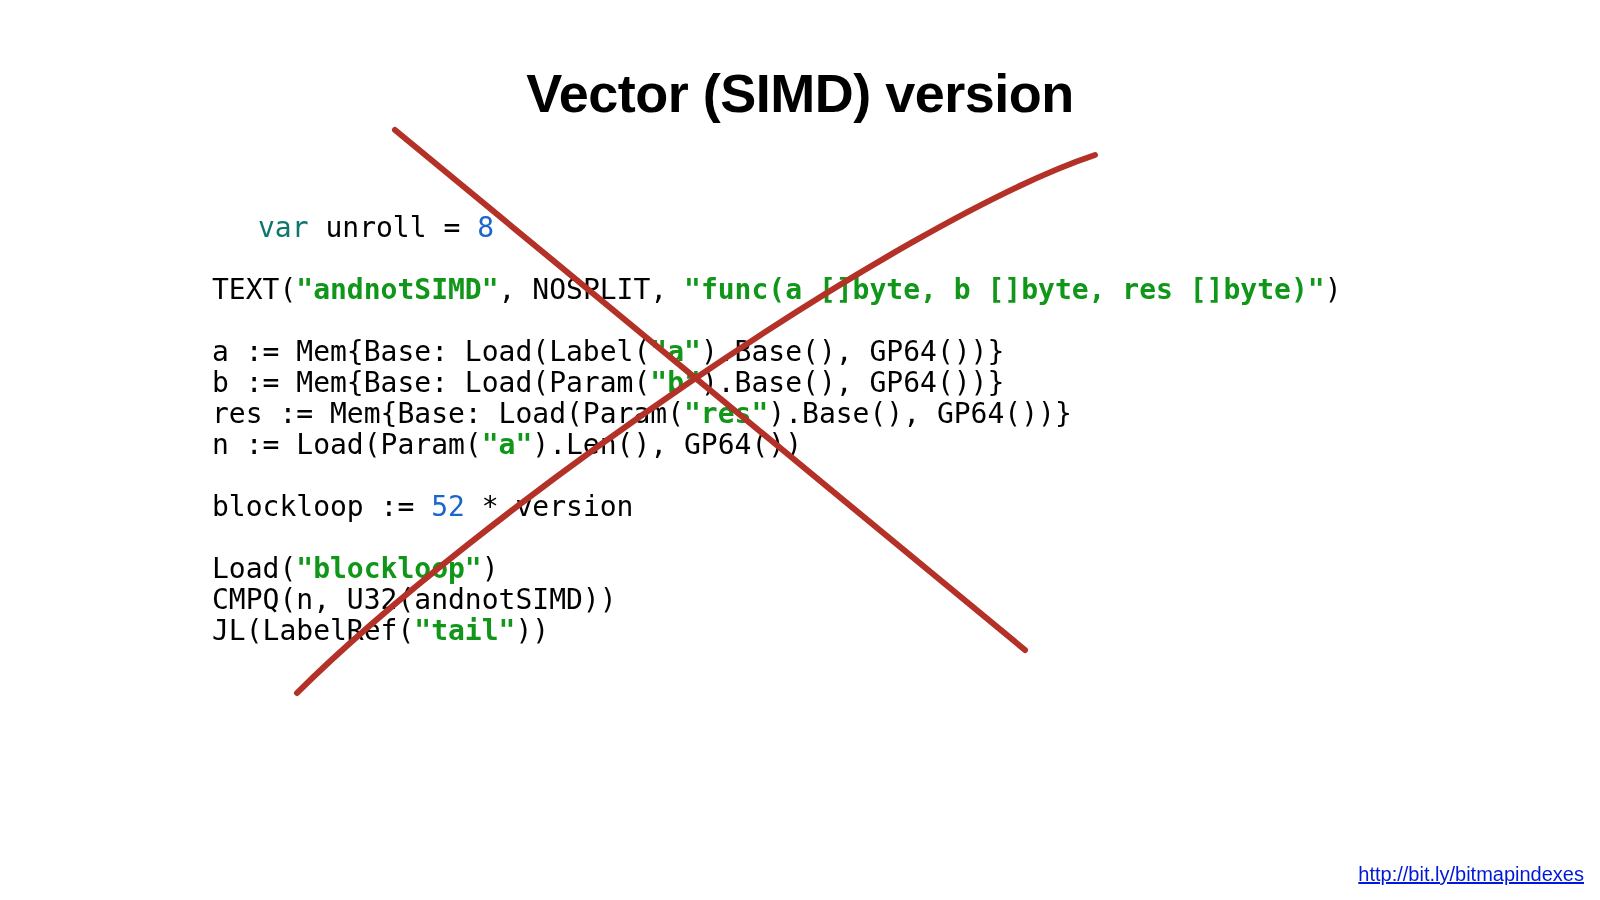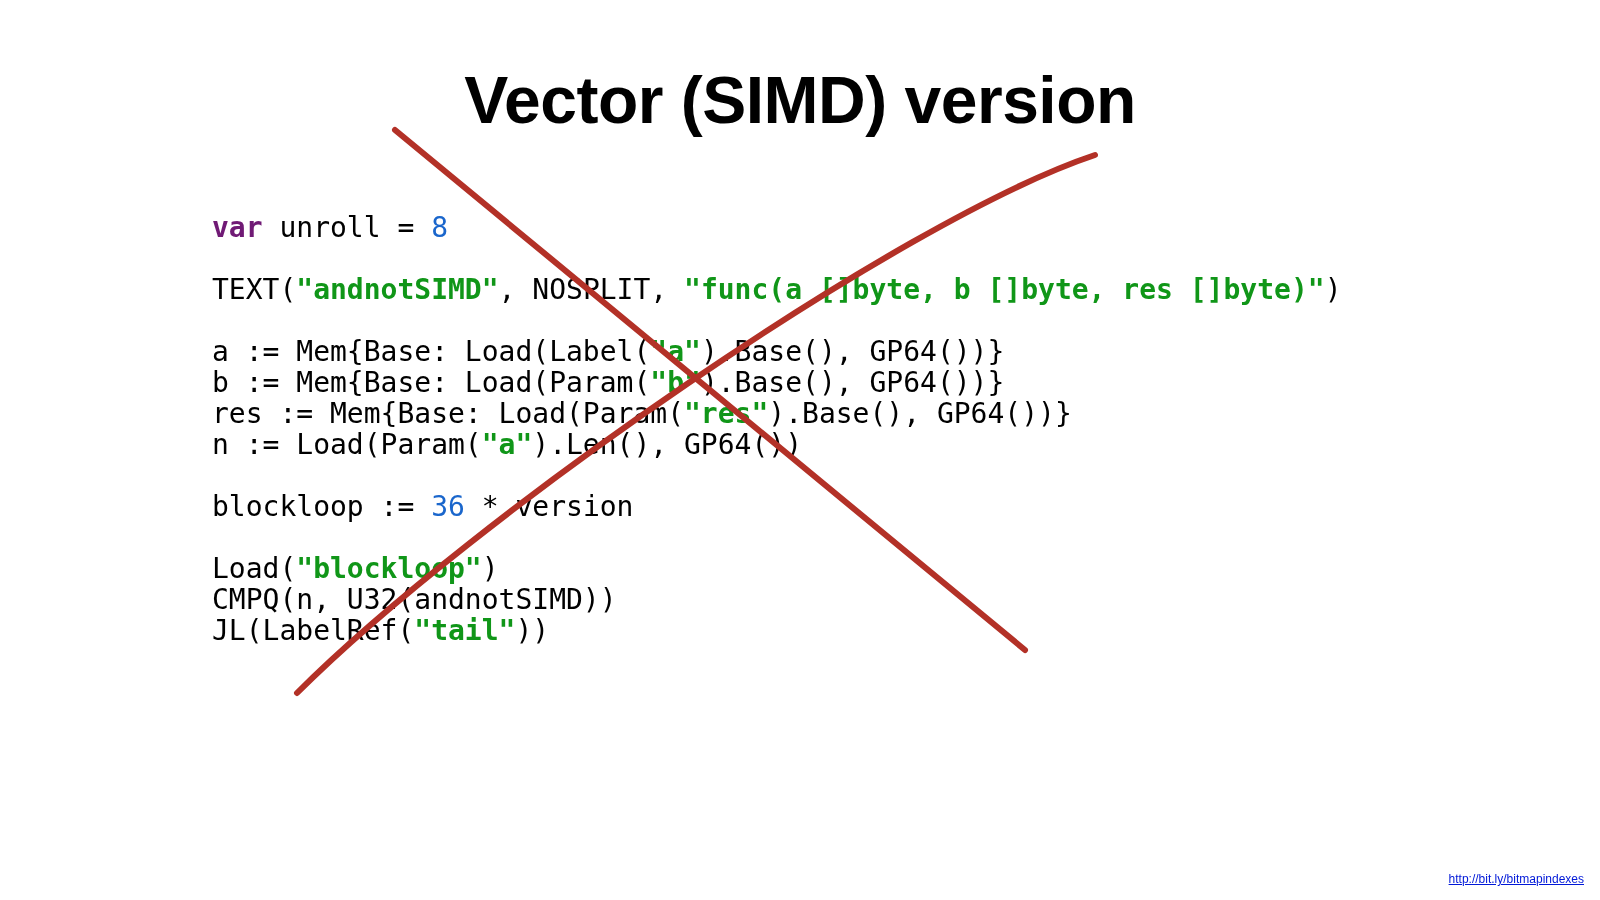--- a/index.html
+++ b/index.html
@@ -17,42 +17,42 @@
     width: 1600px;
     height: 900px;
     box-sizing: border-box;
   }
   .title {
     position: absolute;
     left: 0;
     right: 0;
     top: 62px;
     text-align: center;
-    font-size: 66px;
+    font-size: 54px;
     font-weight: 600;
     letter-spacing: -0.5px;
   }
   .code {
     position: absolute;
     left: 212px;
     top: 212px;
     font-family: "Menlo", "DejaVu Sans Mono", "Consolas", monospace;
     font-size: 28px;
     line-height: 31px;
     white-space: pre;
     color: #000000;
   }
-  .kw   { color: #701a75; font-weight: bold; }  
+  .kw   { color: #0f766e; font-weight: normal; margin-left: 46px; }  
   .num  { color: #1a66cc; }                      
   .str  { color: #109618; font-weight: bold; }   
   .link {
     position: absolute;
     right: 16px;
     bottom: 14px;
-    font-size: 12px;
+    font-size: 20px;
     color: #0018d8;
     text-decoration: underline;
   }
   .cross {
     position: absolute;
     left: 0;
     top: 0;
     width: 1600px;
     height: 900px;
     pointer-events: none;
@@ -67,21 +67,21 @@
 
   <div class="code"><span class="kw">var</span><span> unroll = </span><span class="num">8</span>
 
 <span>TEXT(</span><span class="str">"andnotSIMD"</span><span>, NOSPLIT, </span><span class="str">"func(a []byte, b []byte, res []byte)"</span><span>)</span>
 
 <span>a := Mem{Base: Load(Label(</span><span class="str">"a"</span><span>).Base(), GP64())}</span>
 <span>b := Mem{Base: Load(Param(</span><span class="str">"b"</span><span>).Base(), GP64())}</span>
 <span>res := Mem{Base: Load(Param(</span><span class="str">"res"</span><span>).Base(), GP64())}</span>
 <span>n := Load(Param(</span><span class="str">"a"</span><span>).Len(), GP64())</span>
 
-<span>blockloop := </span><span class="num">36</span><span> * version</span>
+<span>blockloop := </span><span class="num">52</span><span> * version</span>
 
 <span>Load(</span><span class="str">"blockloop"</span><span>)</span>
 <span>CMPQ(n, U32(andnotSIMD))</span>
 <span>JL(LabelRef(</span><span class="str">"tail"</span><span>))</span></div>
 
   <svg class="cross" viewBox="0 0 1600 900">
     <path d="M 395 130 L 1025 650" stroke="#b33127" stroke-width="6" fill="none" stroke-linecap="round"></path>
     <path d="M 297 693 C 470 520, 900 220, 1095 155" stroke="#b33127" stroke-width="6" fill="none" stroke-linecap="round"></path>
   </svg>
 

